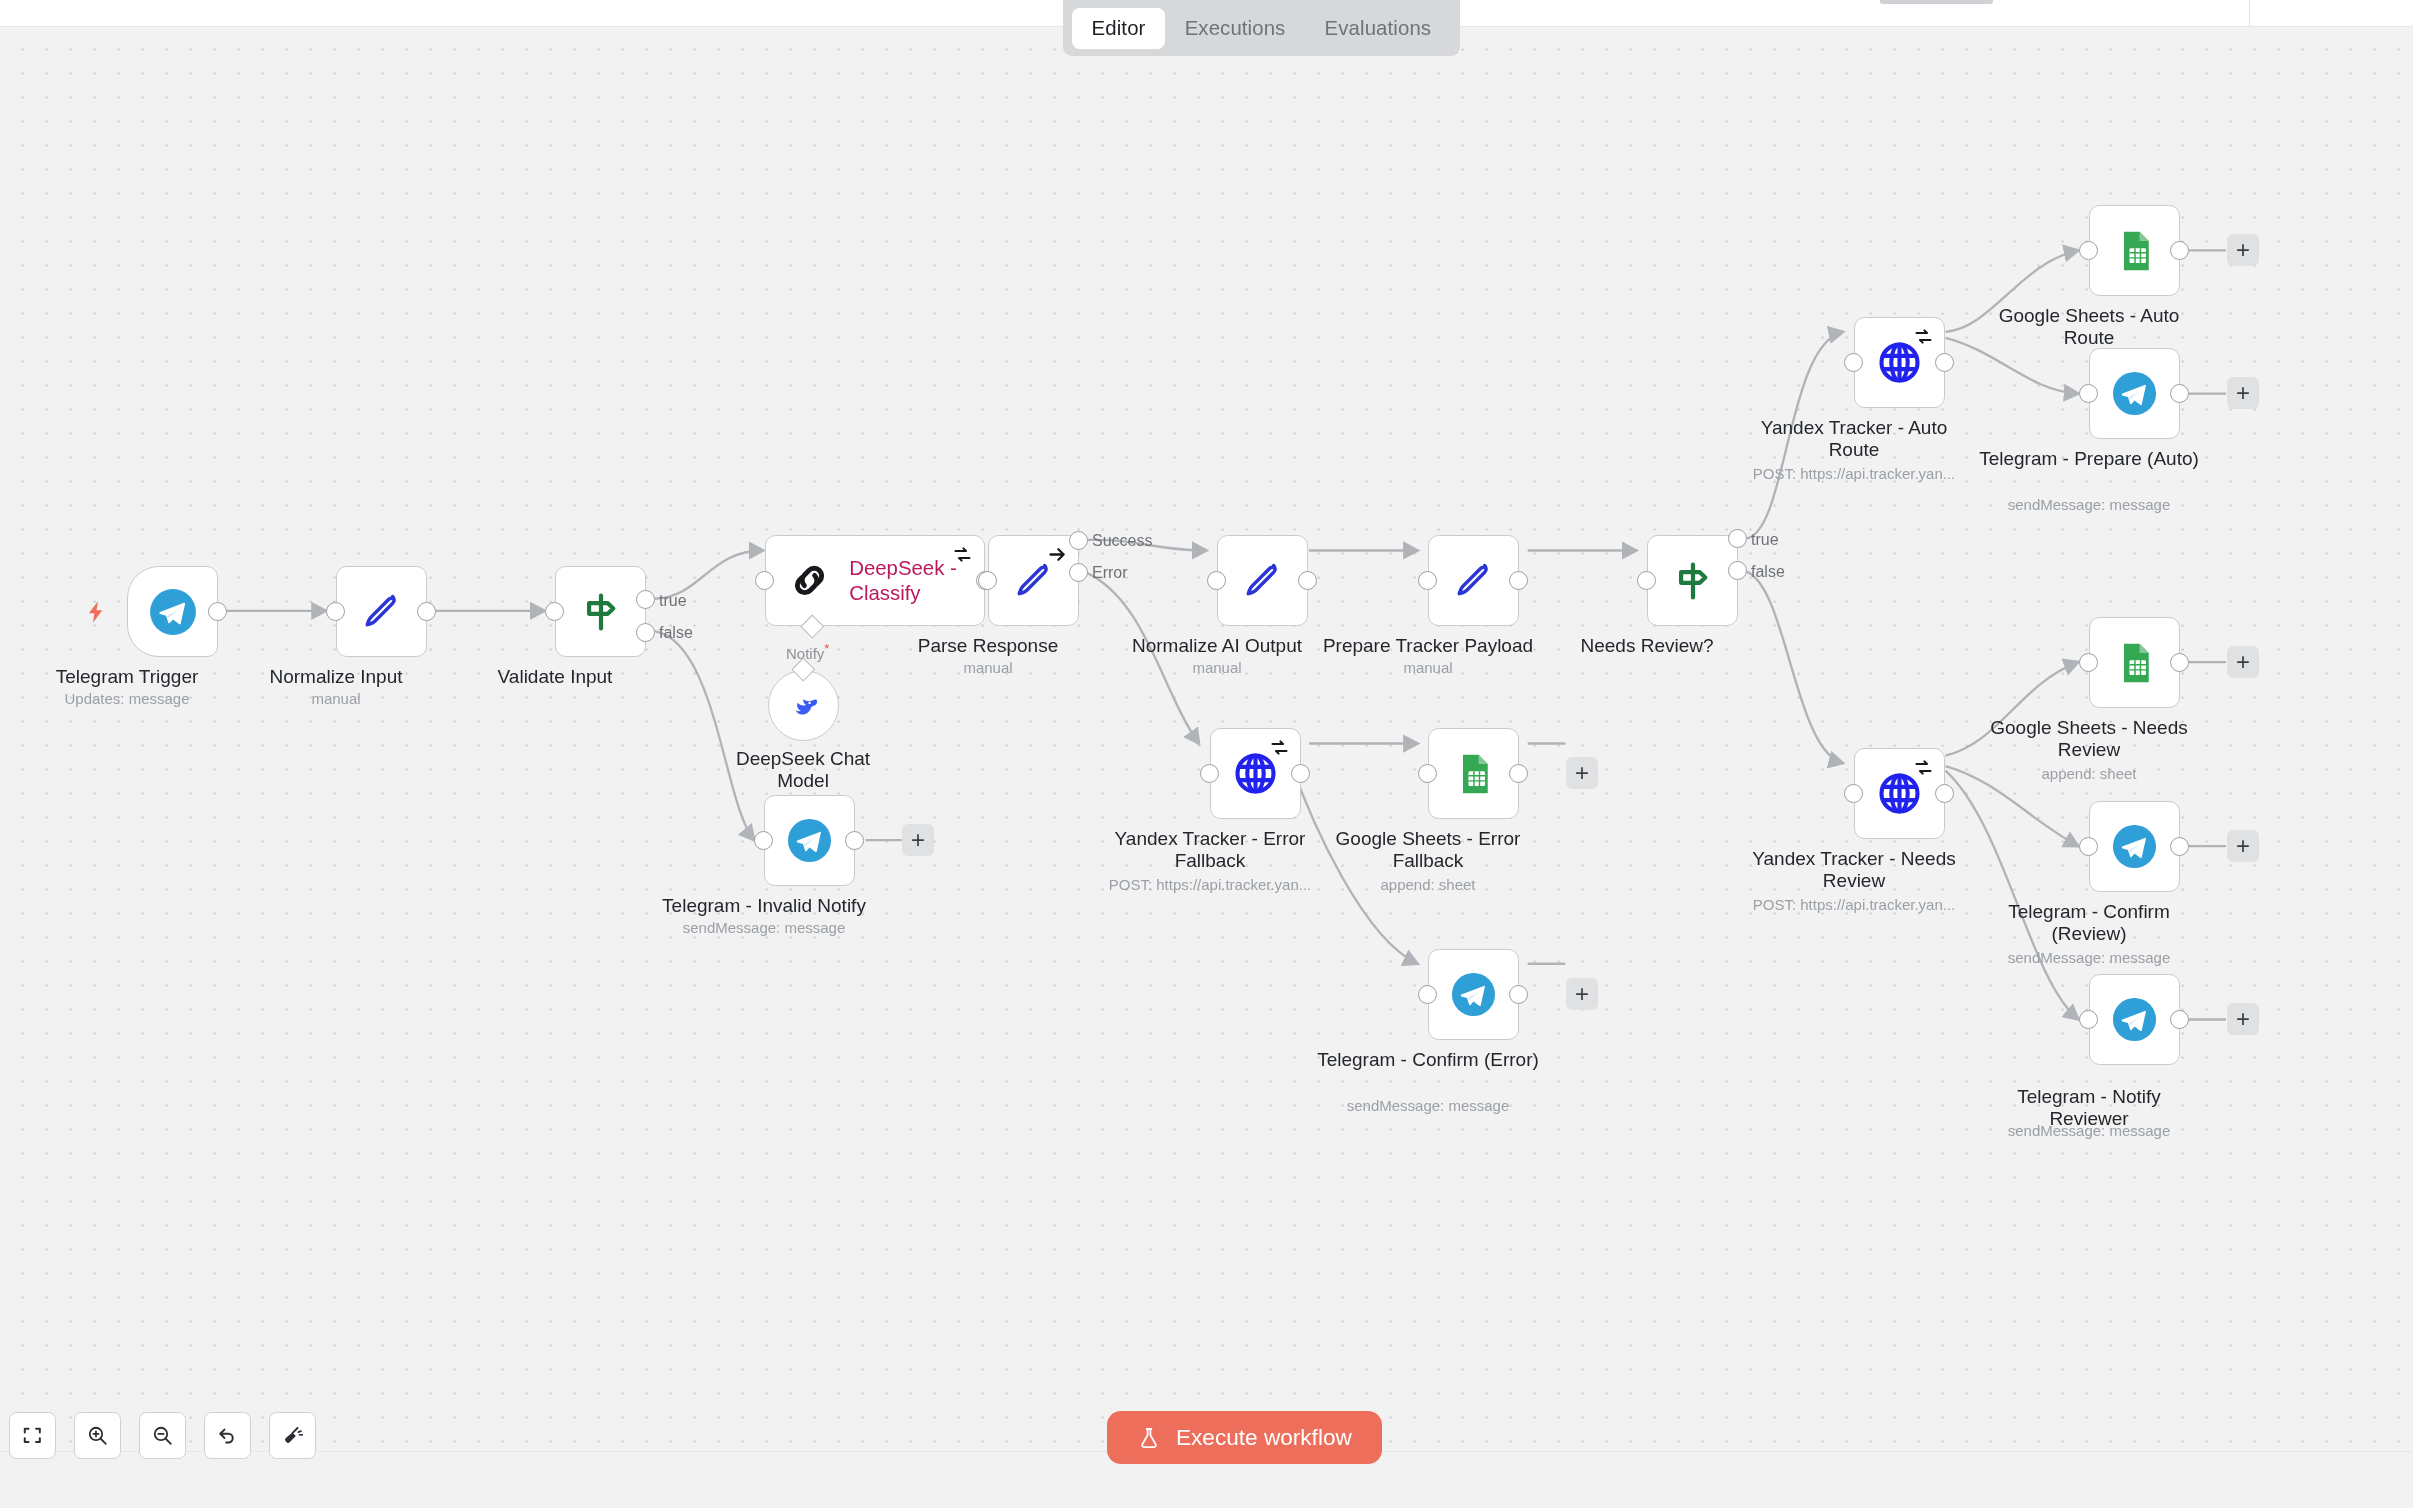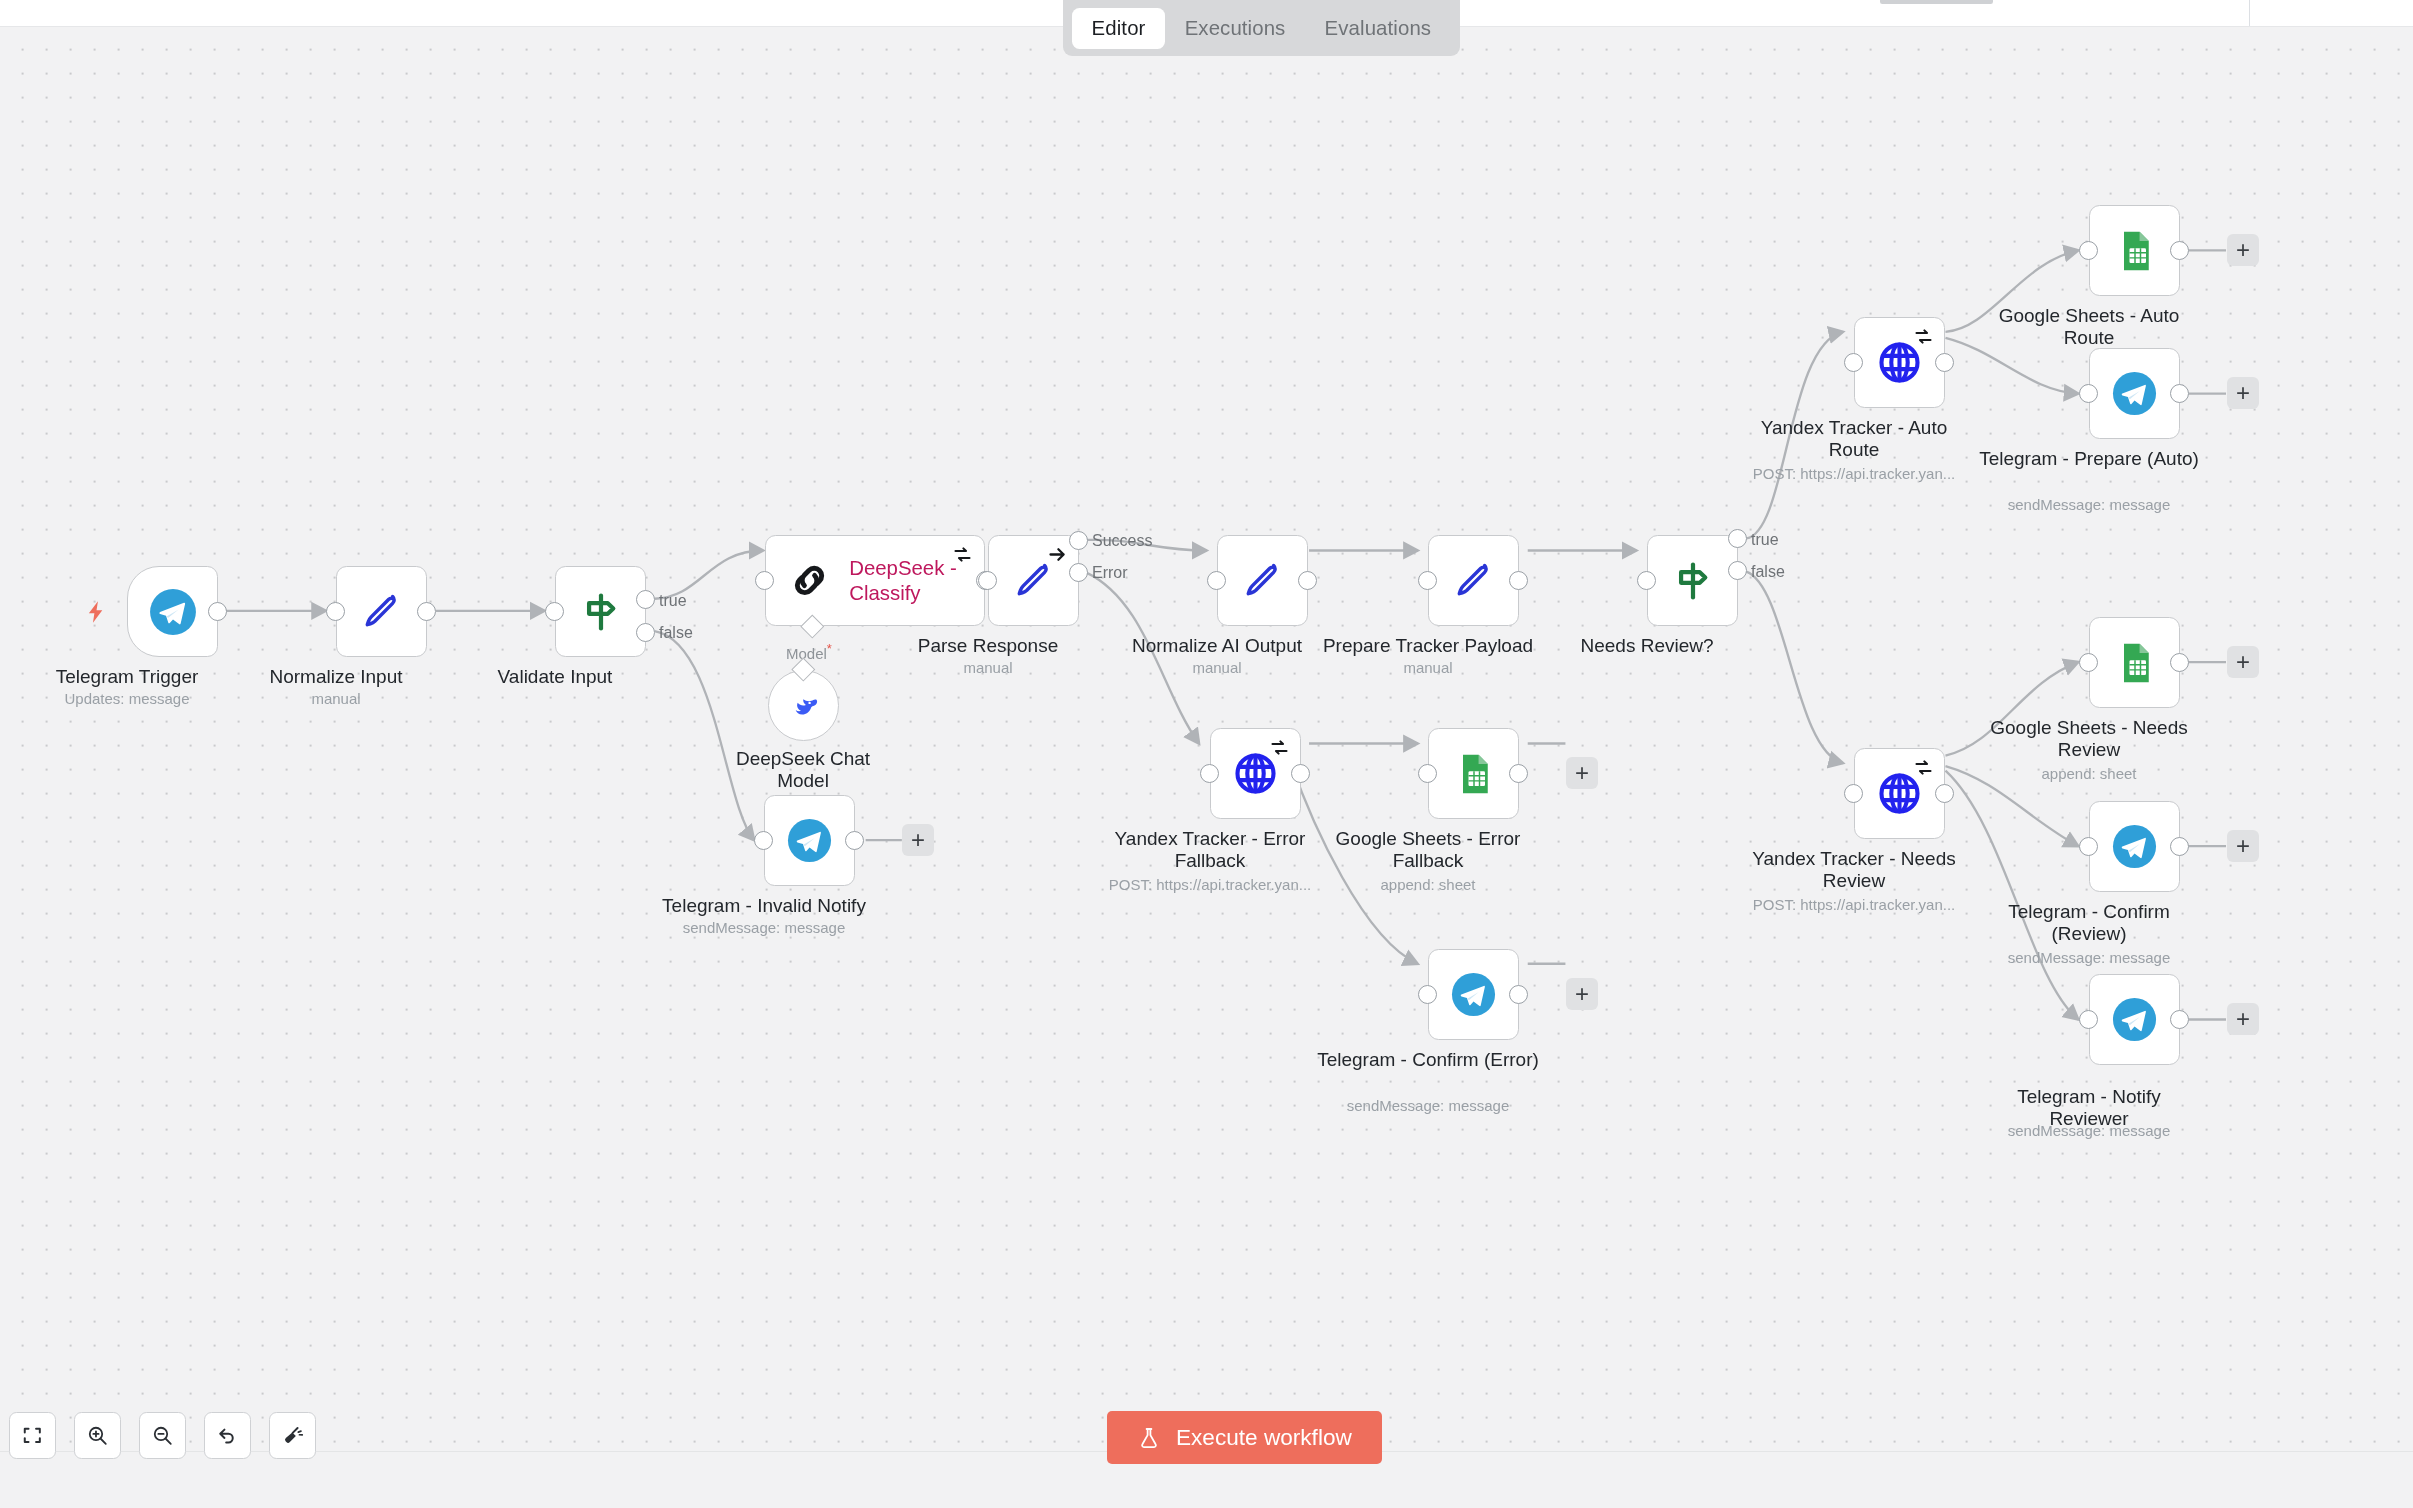--- a/index.html
+++ b/index.html
@@ -124,21 +124,21 @@
   .tbtn {
     width: 47px; height: 47px; background: #ffffff;
     border: 1.2px solid #cfd1d4; border-radius: 7.5px;
     display: flex; align-items: center; justify-content: center;
     cursor: pointer;
   }
 
   
   #execute-btn {
     position: absolute; left: 1107px; top: 1411px;
-    height: 53px; padding: 0 30px; border: none; border-radius: 5px;
+    height: 53px; padding: 0 30px; border: none; border-radius: 14px;
     background: #ee6e5c; color: #ffffff; font-size: 22.6px;
     font-family: "Liberation Sans", sans-serif;
     display: flex; align-items: center; gap: 15px; cursor: pointer; z-index: 50;
   }
 </style>
 </head>
 <body>
 
 <div id="top-header">
   <div id="header-stub"></div>
@@ -267,21 +267,21 @@
     <div class="retry-icon" style="left:187px; top:9px;">
       <svg width="21" height="21" viewBox="0 0 24 24">
         <path d="M4 8 h12 l-3-3 M20 16 H8 l3 3" fill="none" stroke="#16181b" stroke-width="2.4" stroke-linecap="round" stroke-linejoin="round"></path>
       </svg>
     </div>
     <div class="port" style="left:-9.8px; top:36px;"></div>
     <div class="port" style="left:211px; top:36px;"></div>
 
     <div class="diamond" style="left:39px; top:83px;"></div>
     <div class="model-label" style="left:21px; top:106px;">
-      <span>Model</span><span class="star">*</span>
+      <span>Notify</span><span class="star">*</span>
     </div>
   </div>
 
   <div class="node subnode" style="left:768px; top:643px;">
     <div class="diamond" style="left:27px; top:-9px;"></div>
     <div class="circle">
       <svg width="39" height="39" viewBox="0 0 48 48">
         <path d="M40 17 c-2.6-1.3-4 .6-6.2 1.3 -3.4 1.1-7.2 .3-10.1-1.9 -.4 2.8 .9 5.2 3.2 6.9 -3.6 1.4-7.4 .4-10-2.6 -2 3.9 .2 8.2 4.1 9.9 -2.4 .9-4.6 .4-6.6-1.1 .9 3.4 4.2 5.7 8.1 5.6 4.9-.1 9-3.3 10.6-7.8 .5-1.5 1.5-2.2 2.9-2.6 2.3-.6 4-1.9 4.6-4.3 .3-1 .2-2.2-.6-3.4z" fill="#3b5bf5"></path>
         <circle cx="31.5" cy="20.8" r="1.5" fill="#ffffff"></circle>
       </svg>

